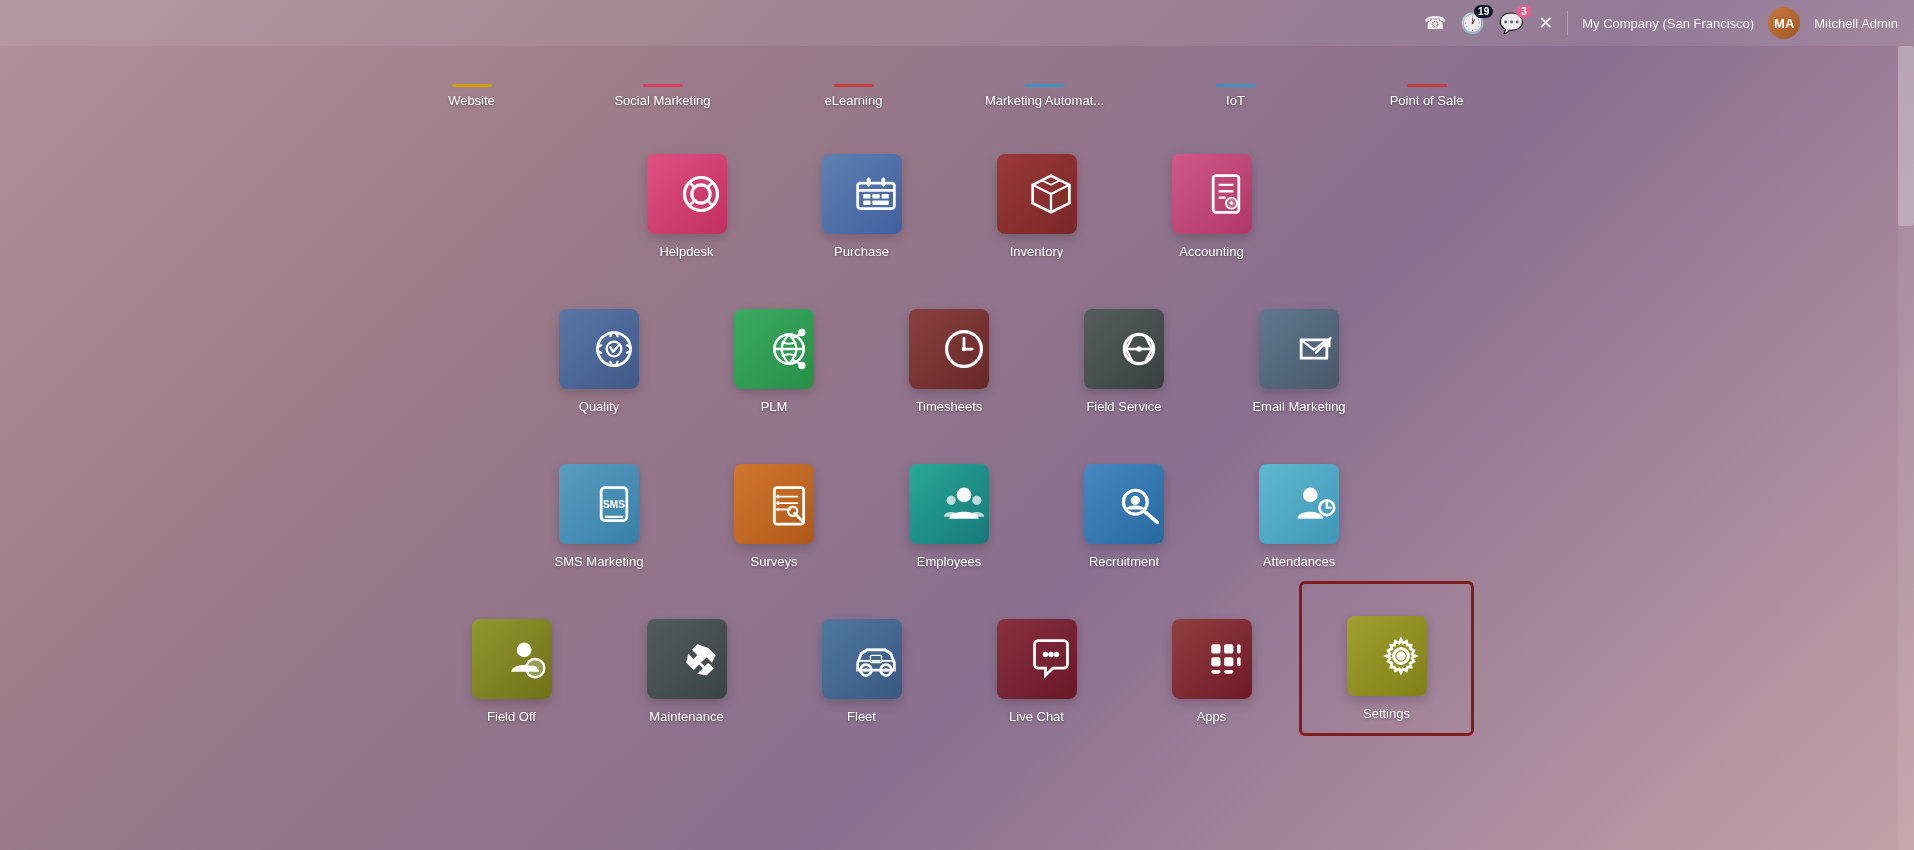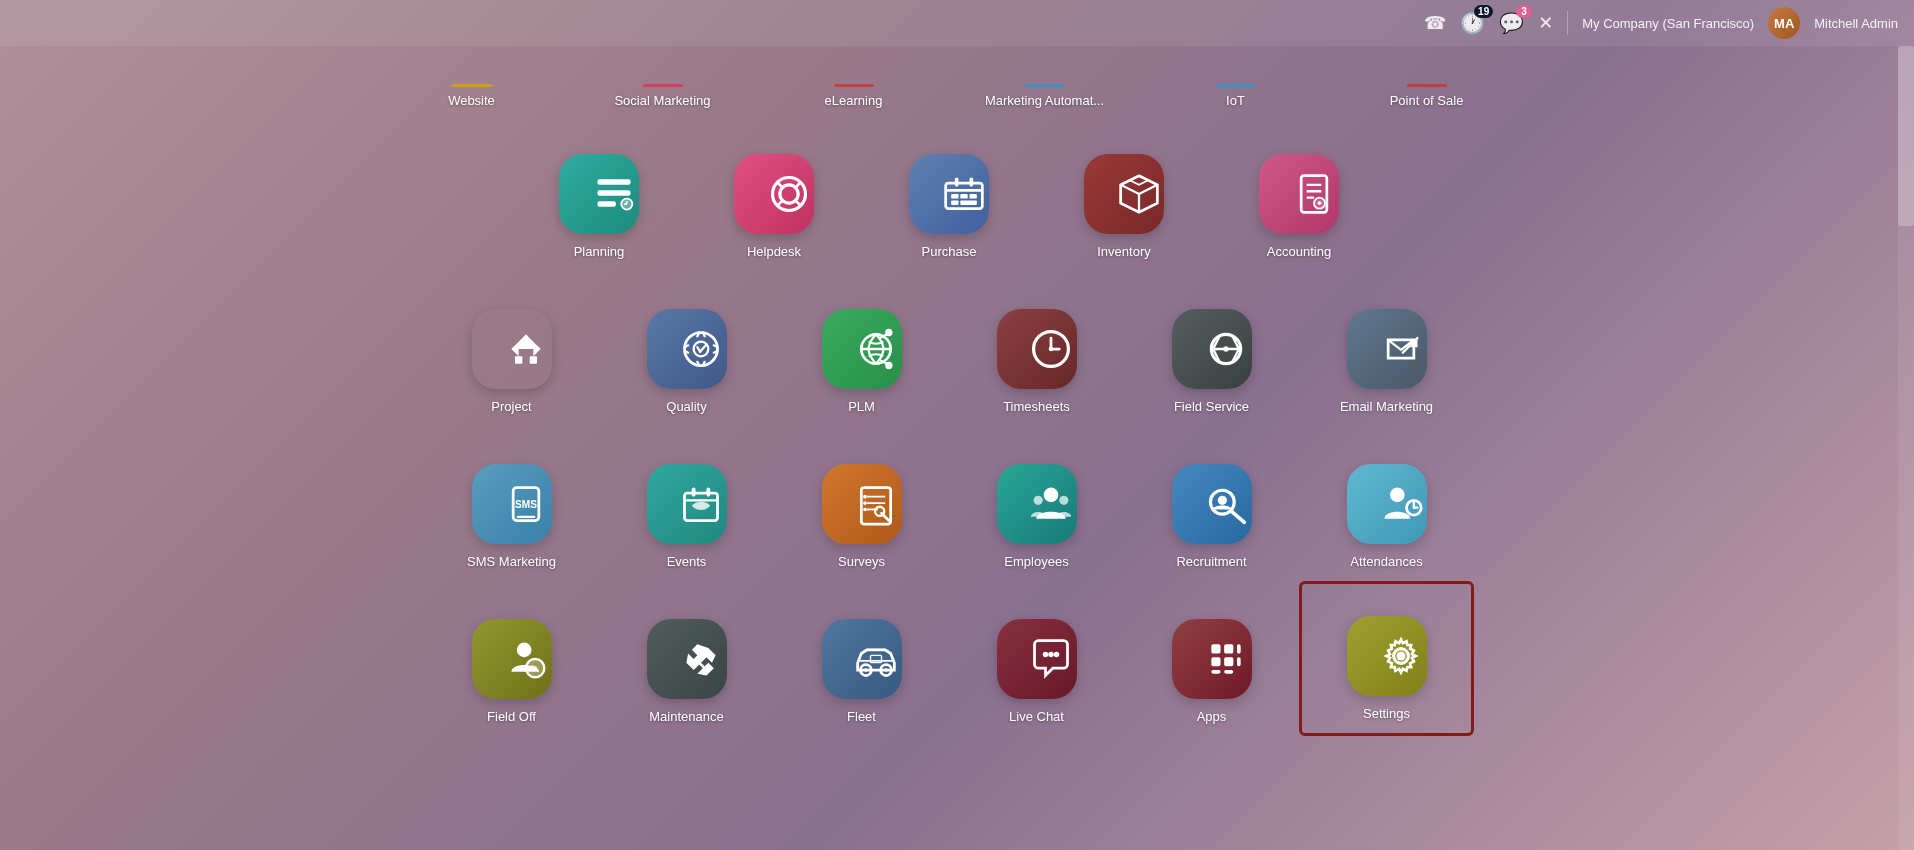--- a/index.html
+++ b/index.html
@@ -116,21 +116,21 @@
       align-items: center;
       justify-content: flex-end;
       padding-bottom: 12px;
       cursor: pointer;
       position: relative;
     }
 
     .app-icon-box {
       width: 80px;
       height: 80px;
-      border-radius: 24px;
+      border-radius: 8px;
       display: flex;
       align-items: center;
       justify-content: center;
       margin-bottom: 10px;
       transition: transform 0.15s, box-shadow 0.15s;
       box-shadow: 0 4px 12px rgba(0,0,0,0.2);
       font-size: 34px;
       color: #fff;
       position: relative;
       overflow: hidden;
@@ -245,33 +245,20 @@
       <span class="app-label">IoT</span>
     </div>
     <div class="top-partial-item">
       <div class="top-bar-accent" style="background:#c04040;"></div>
       <span class="app-label">Point of Sale</span>
     </div>
   </div>
 
   <div class="app-row">
 
-    <div class="app-item">
-      <div class="app-icon-box bg-teal">
-        <svg viewBox="0 0 48 48" xmlns="http://www.w3.org/2000/svg">
-          <rect x="6" y="8" width="36" height="6" rx="2"></rect>
-          <rect x="6" y="20" width="36" height="6" rx="2"></rect>
-          <rect x="6" y="32" width="20" height="6" rx="2"></rect>
-          <circle cx="38" cy="35" r="6" fill="rgba(255,255,255,0.3)" stroke="white" stroke-width="2"></circle>
-          <line x1="35" y1="35" x2="38" y2="35" stroke="white" stroke-width="2"></line>
-          <line x1="38" y1="32" x2="38" y2="35" stroke="white" stroke-width="2"></line>
-        </svg>
-      </div>
-      <span class="app-label">Planning</span>
-    </div>
 
     <div class="app-item">
       <div class="app-icon-box bg-pink">
         <svg viewBox="0 0 48 48" xmlns="http://www.w3.org/2000/svg">
           <circle cx="24" cy="24" r="18" fill="none" stroke="white" stroke-width="3.5"></circle>
           <circle cx="24" cy="24" r="10" fill="none" stroke="white" stroke-width="3.5"></circle>
           <line x1="10.5" y1="10.5" x2="17" y2="17" stroke="white" stroke-width="3"></line>
           <line x1="37.5" y1="10.5" x2="31" y2="17" stroke="white" stroke-width="3"></line>
           <line x1="10.5" y1="37.5" x2="17" y2="31" stroke="white" stroke-width="3"></line>
           <line x1="37.5" y1="37.5" x2="31" y2="31" stroke="white" stroke-width="3"></line>
@@ -322,30 +309,20 @@
           <line x1="30" y1="32" x2="30" y2="36" stroke="white" stroke-width="2"></line>
         </svg>
       </div>
       <span class="app-label">Accounting</span>
     </div>
 
   </div>
 
   <div class="app-row">
 
-    <div class="app-item">
-      <div class="app-icon-box" style="background: linear-gradient(135deg, #6868b0, #5050908);">
-        <svg viewBox="0 0 48 48" xmlns="http://www.w3.org/2000/svg">
-          <path d="M24 8 L16 16 L8 24 L16 32 L16 24 L32 24 L32 32 L40 24 L32 16 Z" fill="white"></path>
-          <rect x="12" y="32" width="8" height="8" rx="1" fill="white"></rect>
-          <rect x="28" y="32" width="8" height="8" rx="1" fill="white"></rect>
-        </svg>
-      </div>
-      <span class="app-label">Project</span>
-    </div>
 
     <div class="app-item">
       <div class="app-icon-box" style="background: linear-gradient(135deg, #5878a8, #405888);">
         <svg viewBox="0 0 48 48" xmlns="http://www.w3.org/2000/svg">
           <circle cx="24" cy="24" r="18" fill="none" stroke="white" stroke-width="3"></circle>
           <path d="M20 10 L22 6 M28 10 L26 6 M38 20 L42 22 M38 28 L42 26 M28 38 L26 42 M20 38 L22 42 M10 28 L6 26 M10 20 L6 22" stroke="white" stroke-width="2.5" stroke-linecap="round"></path>
           <circle cx="24" cy="24" r="8" fill="none" stroke="white" stroke-width="2.5"></circle>
           <line x1="20" y1="22" x2="23" y2="27" stroke="white" stroke-width="2.5" stroke-linecap="round"></line>
           <line x1="23" y1="27" x2="30" y2="19" stroke="white" stroke-width="2.5" stroke-linecap="round"></line>
         </svg>
@@ -414,32 +391,20 @@
       <div class="app-icon-box" style="background: linear-gradient(135deg, #5a9dc0, #3880a8);">
         <svg viewBox="0 0 48 48" xmlns="http://www.w3.org/2000/svg">
           <rect x="10" y="6" width="28" height="36" rx="4" fill="none" stroke="white" stroke-width="3"></rect>
           <text x="24" y="28" text-anchor="middle" font-size="11" font-weight="bold" fill="white" font-family="Arial">SMS</text>
           <line x1="15" y1="38" x2="33" y2="38" stroke="white" stroke-width="2.5" stroke-linecap="round"></line>
         </svg>
       </div>
       <span class="app-label">SMS Marketing</span>
     </div>
 
-    <div class="app-item">
-      <div class="app-icon-box" style="background: linear-gradient(135deg, #30a8a0, #208880);">
-        <svg viewBox="0 0 48 48" xmlns="http://www.w3.org/2000/svg">
-          <rect x="6" y="12" width="36" height="30" rx="3" fill="none" stroke="white" stroke-width="3"></rect>
-          <line x1="6" y1="20" x2="42" y2="20" stroke="white" stroke-width="2.5"></line>
-          <rect x="14" y="6" width="4" height="10" rx="2" fill="white"></rect>
-          <rect x="30" y="6" width="4" height="10" rx="2" fill="white"></rect>
-          <path d="M14 26 C18 20 30 20 34 26 C30 32 18 32 14 26Z" fill="white" opacity="0.8"></path>
-        </svg>
-      </div>
-      <span class="app-label">Events</span>
-    </div>
 
     <div class="app-item">
       <div class="app-icon-box" style="background: linear-gradient(135deg, #d07830, #b05818);">
         <svg viewBox="0 0 48 48" xmlns="http://www.w3.org/2000/svg">
           <rect x="8" y="6" width="32" height="40" rx="3" fill="none" stroke="white" stroke-width="3"></rect>
           <line x1="14" y1="16" x2="34" y2="16" stroke="white" stroke-width="2"></line>
           <line x1="14" y1="23" x2="34" y2="23" stroke="white" stroke-width="2"></line>
           <line x1="14" y1="30" x2="26" y2="30" stroke="white" stroke-width="2"></line>
           <circle cx="12" cy="16" r="2" fill="white"></circle>
           <circle cx="12" cy="23" r="2" fill="white"></circle>

